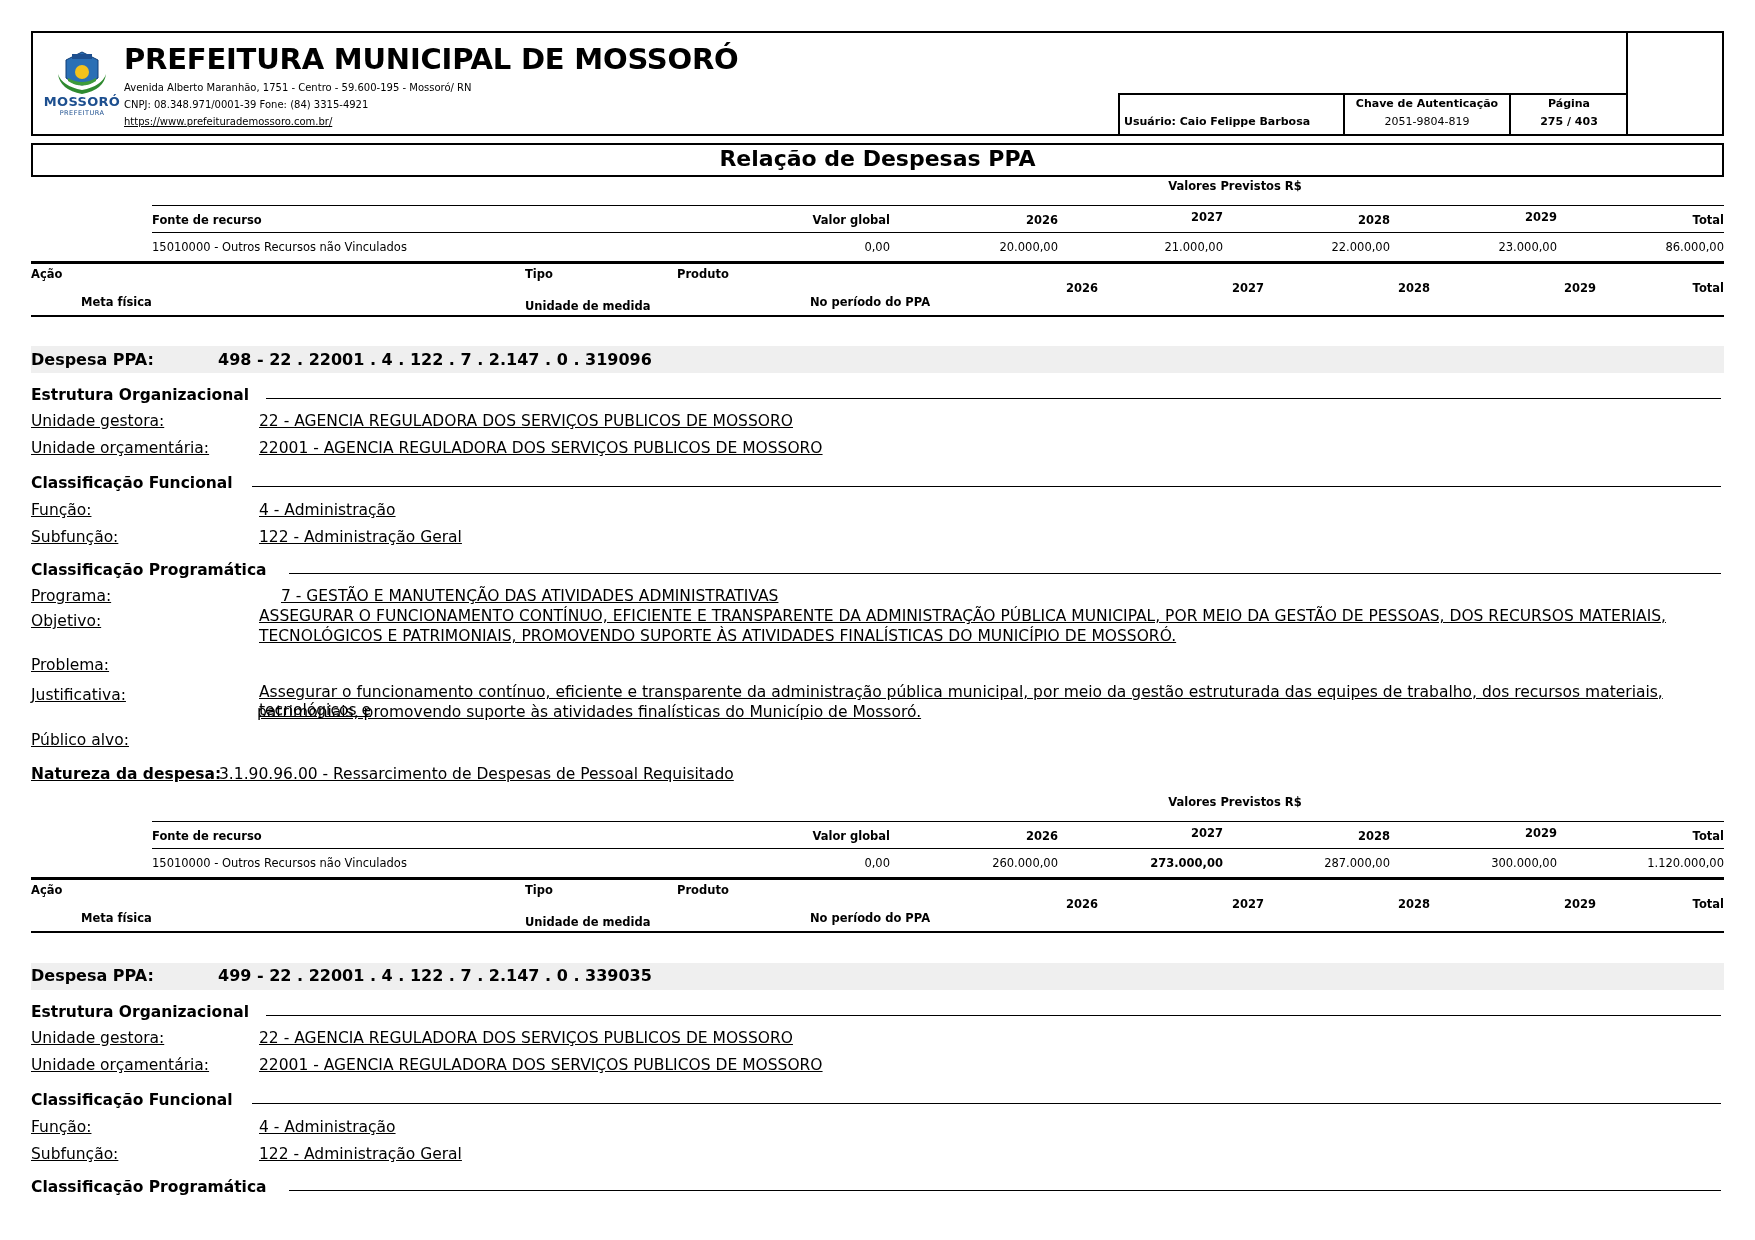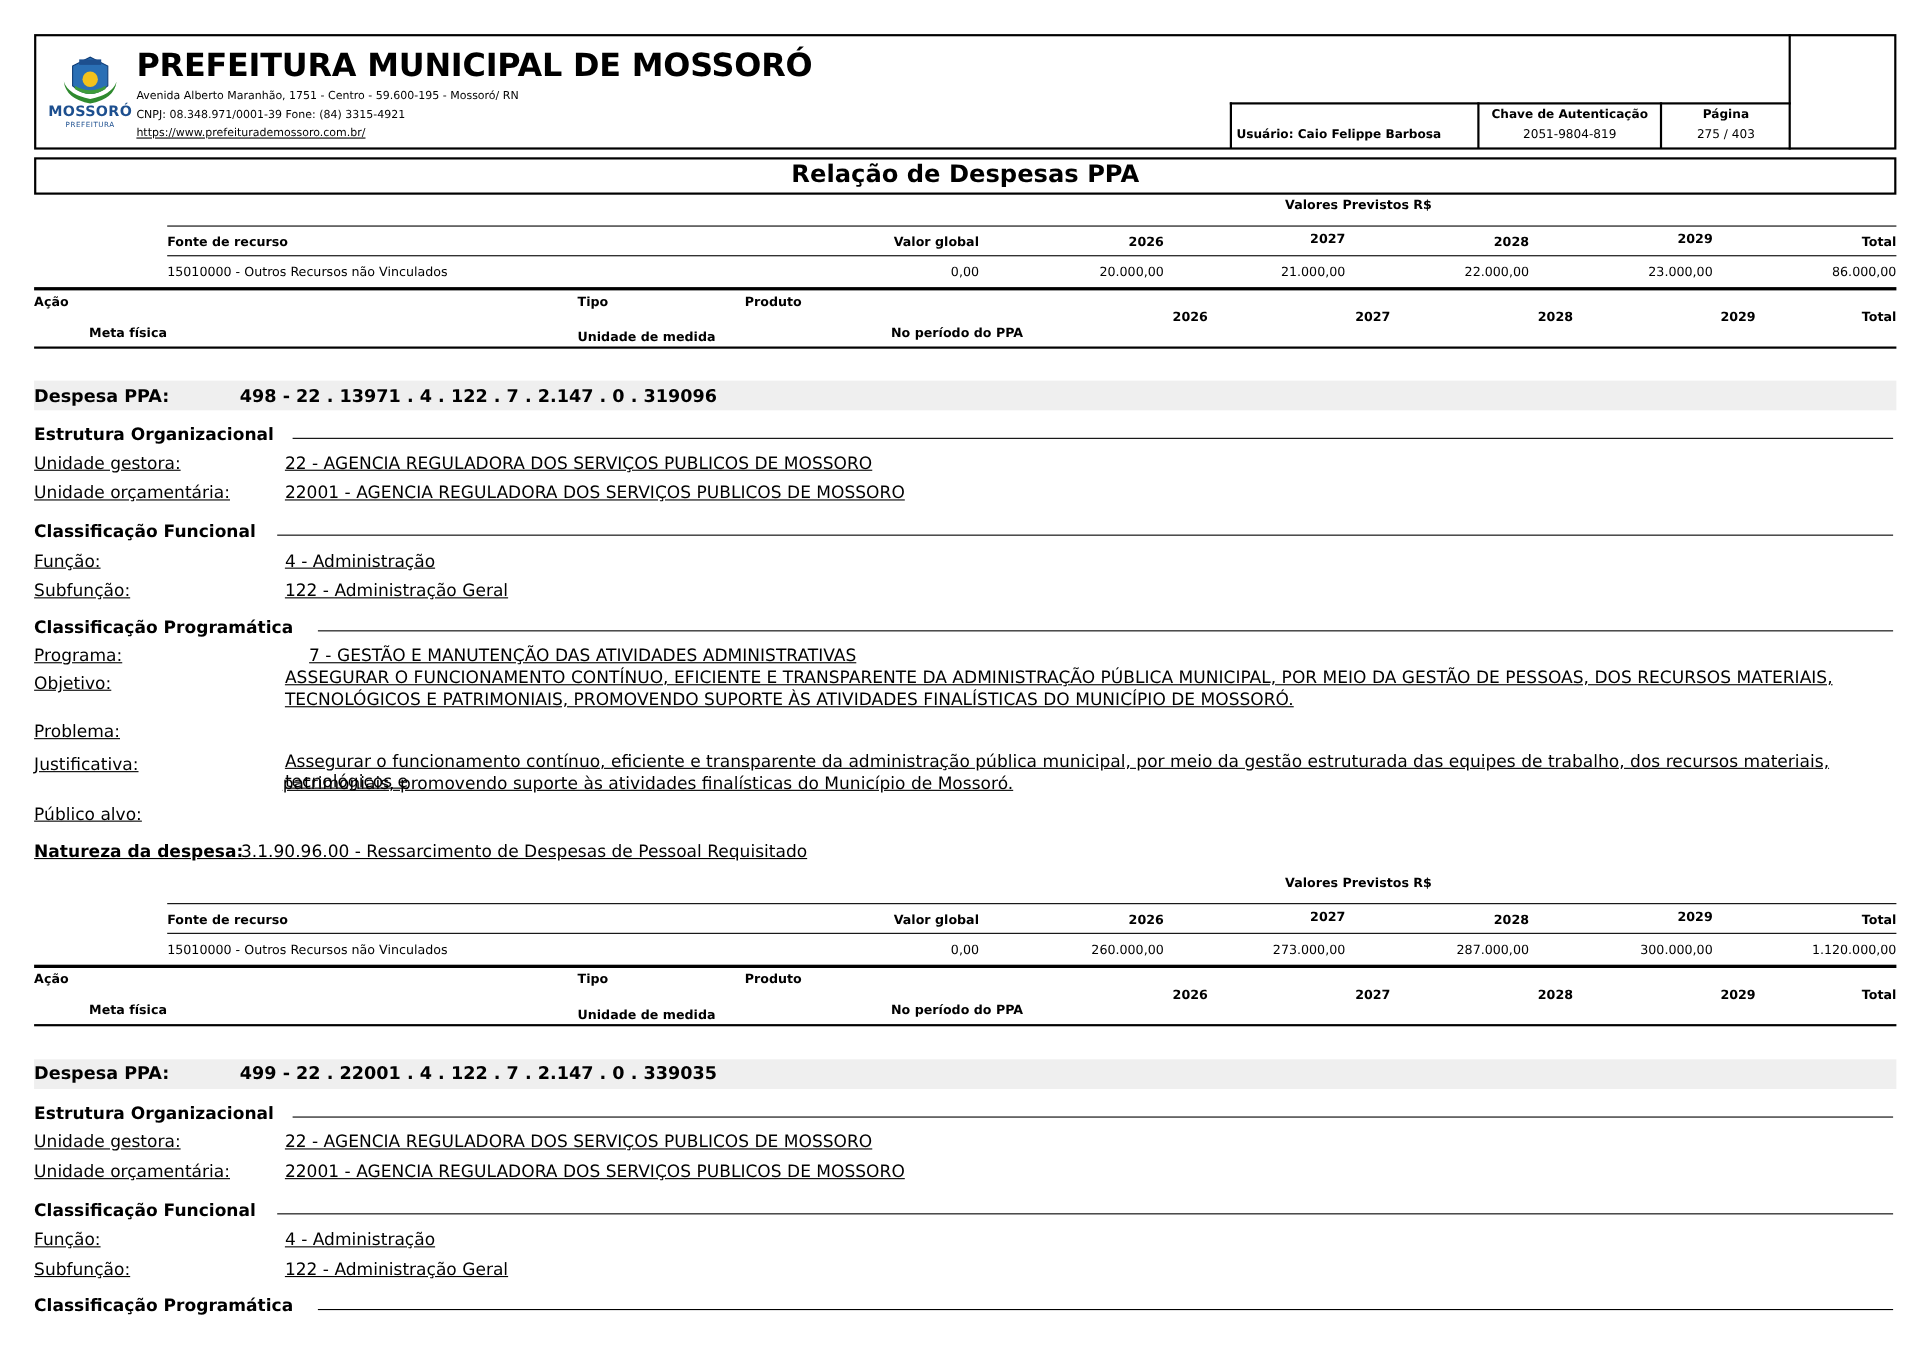--- a/index.html
+++ b/index.html
@@ -43,21 +43,21 @@
 <div class="abs tiny" style="left:124px;top:99px;">CNPJ: 08.348.971/0001-39 Fone: (84) 3315-4921</div>
 <div class="abs tiny" style="left:124px;top:116px;text-decoration:underline;">https://www.prefeiturademossoro.com.br/</div>
 
 <div class="abs" style="left:1118px;top:93px;width:510px;height:42px;border-top:2px solid #000;border-left:2px solid #000;box-sizing:border-box;"></div>
 <div class="abs" style="left:1343px;top:93px;width:2px;height:42px;background:#000;"></div>
 <div class="abs" style="left:1509px;top:93px;width:2px;height:42px;background:#000;"></div>
 <div class="abs b small" style="left:1124px;top:115px;">Usuário: Caio Felippe Barbosa</div>
 <div class="abs b small c" style="left:1345px;top:97px;width:164px;">Chave de Autenticação</div>
 <div class="abs small c" style="left:1345px;top:115px;width:164px;">2051-9804-819</div>
 <div class="abs b small c" style="left:1511px;top:97px;width:116px;">Página</div>
-<div class="abs small c" style="left:1511px;top:115px;width:116px;">275 / 403</div>
+<div class="abs small c" style="left:1511px;top:115px;width:116px;font-weight:bold;">275 / 403</div>
 
 <div class="box" style="left:31px;top:143px;width:1693px;height:34px;"></div>
 <div class="abs b c" style="left:31px;top:146px;width:1693px;font-size:22px;">Relação de Despesas PPA</div>
 
 <div>
   <div class="ch" style="left:1110px;top:179px;width:250px;text-align:center;">Valores Previstos R$</div>
   <div class="hline" style="left:152px;top:205px;width:1572px;"></div>
   <div class="ch" style="left:152px;top:213px;">Fonte de recurso</div>
   <div class="ch r" style="left:780px;top:213px;width:110px;">Valor global</div>
   <div class="ch r" style="left:960px;top:213px;width:98px;">2026</div>
@@ -84,21 +84,21 @@
   <div class="ch r" style="left:1166px;top:281px;width:98px;">2027</div>
   <div class="ch r" style="left:1332px;top:281px;width:98px;">2028</div>
   <div class="ch r" style="left:1498px;top:281px;width:98px;">2029</div>
   <div class="ch r" style="left:1600px;top:281px;width:124px;">Total</div>
   <div class="hline" style="left:31px;top:315px;width:1693px;border-top-width:2px;"></div>
 </div>
 
 <div>
   <div class="band" style="left:31px;top:346px;width:1693px;height:27px;"></div>
   <div class="abs b" style="left:31px;top:350px;font-size:16px;">Despesa PPA:</div>
-  <div class="abs b" style="left:218px;top:350px;font-size:16px;">498 - 22 . 13971 . 4 . 122 . 7 . 2.147 . 0 . 319096</div>
+  <div class="abs b" style="left:218px;top:350px;font-size:16px;">498 - 22 . 22001 . 4 . 122 . 7 . 2.147 . 0 . 319096</div>
 
   <div class="abs sect" style="left:31px;top:386px;">Estrutura Organizacional</div>
   <div class="hline" style="left:266px;top:398px;width:1455px;"></div>
   <div class="abs lbl" style="left:31px;top:412px;">Unidade gestora:</div>
   <div class="abs lbl" style="left:259px;top:412px;">22 - AGENCIA REGULADORA DOS SERVIÇOS PUBLICOS DE MOSSORO</div>
   <div class="abs lbl" style="left:31px;top:439px;">Unidade orçamentária:</div>
   <div class="abs lbl" style="left:259px;top:439px;">22001 - AGENCIA REGULADORA DOS SERVIÇOS PUBLICOS DE MOSSORO</div>
 
   <div class="abs sect" style="left:31px;top:474px;">Classificação Funcional</div>
   <div class="hline" style="left:252px;top:486px;width:1469px;"></div>
@@ -131,21 +131,21 @@
   <div class="ch r" style="left:780px;top:829px;width:110px;">Valor global</div>
   <div class="ch r" style="left:960px;top:829px;width:98px;">2026</div>
   <div class="ch r" style="left:1125px;top:826px;width:98px;">2027</div>
   <div class="ch r" style="left:1292px;top:829px;width:98px;">2028</div>
   <div class="ch r" style="left:1459px;top:826px;width:98px;">2029</div>
   <div class="ch r" style="left:1600px;top:829px;width:124px;">Total</div>
   <div class="hline" style="left:152px;top:848px;width:1572px;"></div>
   <div class="cv" style="left:152px;top:856px;">15010000 - Outros Recursos não Vinculados</div>
   <div class="cv r" style="left:780px;top:856px;width:110px;">0,00</div>
   <div class="cv r" style="left:960px;top:856px;width:98px;">260.000,00</div>
-  <div class="cv r" style="left:1125px;top:856px;width:98px;">273.000,00</div>
+  <div class="cv r" style="left:1125px;top:856px;width:98px;font-weight:bold;">273.000,00</div>
   <div class="cv r" style="left:1292px;top:856px;width:98px;">287.000,00</div>
   <div class="cv r" style="left:1459px;top:856px;width:98px;">300.000,00</div>
   <div class="cv r" style="left:1600px;top:856px;width:124px;">1.120.000,00</div>
   <div class="hline thick" style="left:31px;top:877px;width:1693px;"></div>
   <div class="ch" style="left:31px;top:883px;">Ação</div>
   <div class="ch" style="left:525px;top:883px;">Tipo</div>
   <div class="ch" style="left:677px;top:883px;">Produto</div>
   <div class="ch" style="left:81px;top:911px;">Meta física</div>
   <div class="ch" style="left:525px;top:915px;">Unidade de medida</div>
   <div class="ch" style="left:810px;top:911px;">No período do PPA</div>

